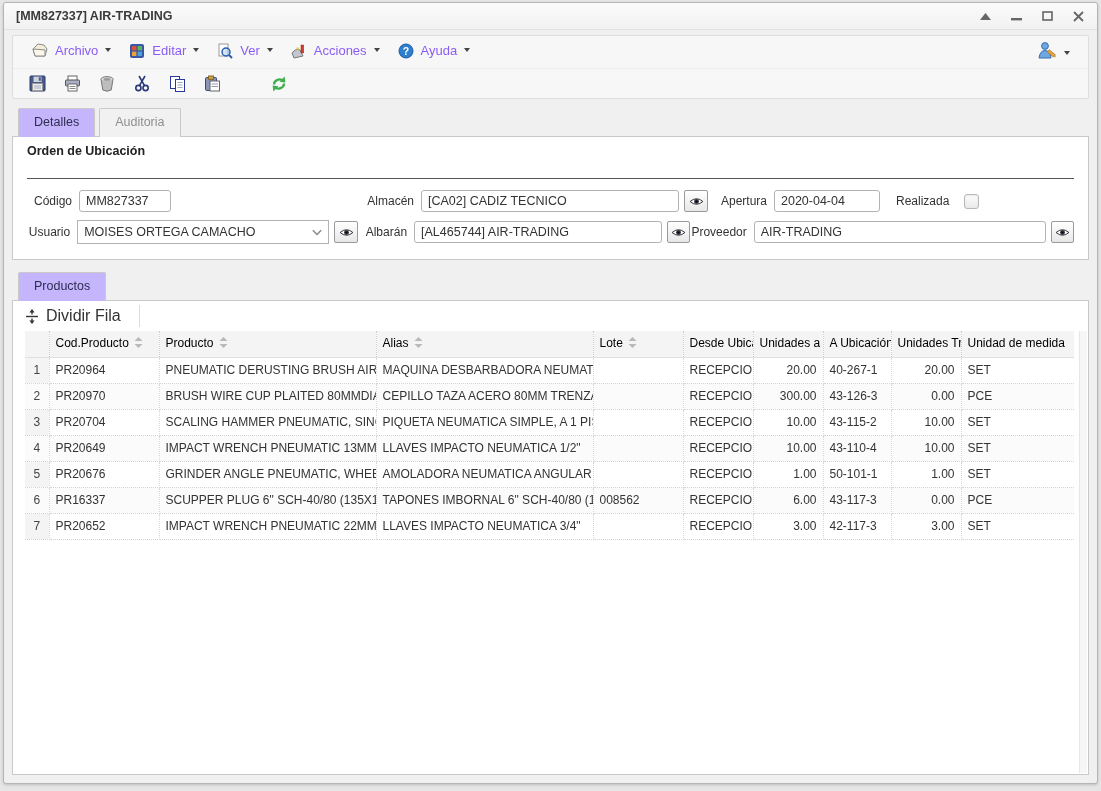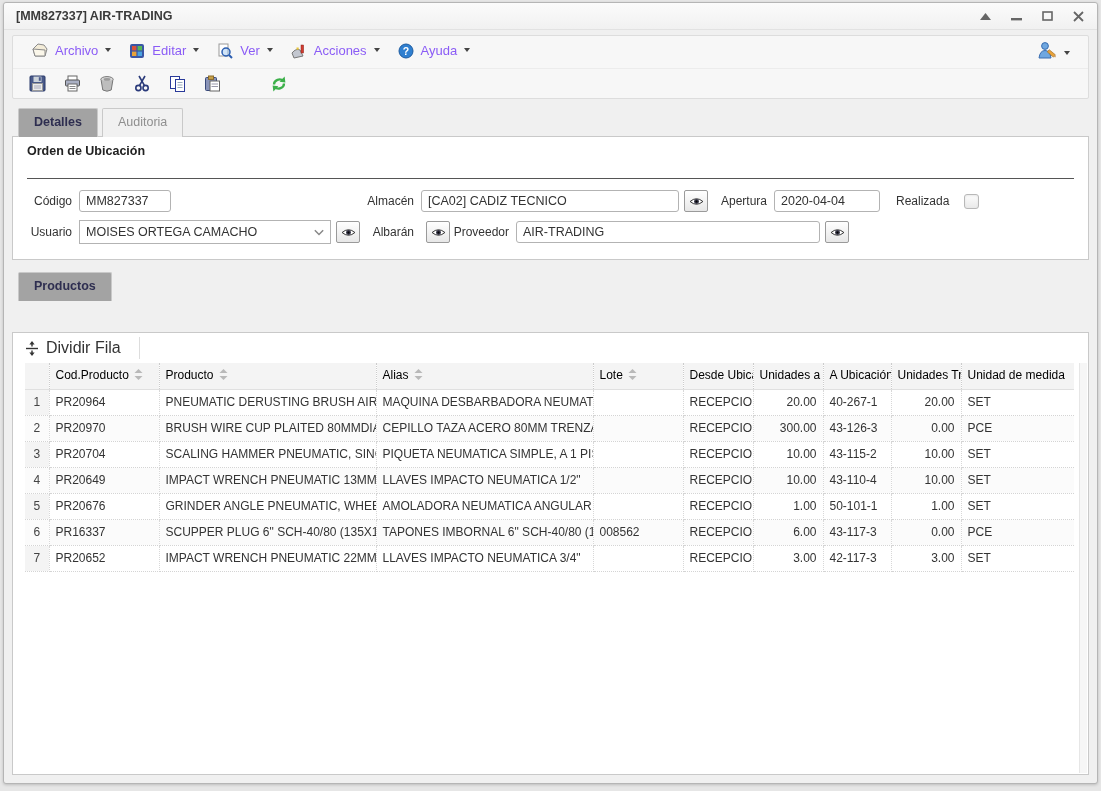--- a/index.html
+++ b/index.html
@@ -34,21 +34,21 @@
 
   .toolbar { display:flex; align-items:center; height:29px; padding:0 14px; gap:15px; }
   .tool-btn { display:flex; align-items:center; justify-content:center; width:20px; height:20px; }
   .tool-btn.gap-left { margin-left:32px; }
 
   .tabs { display:flex; padding-left:6px; margin-top:9px; margin-bottom:-1px; position:relative; z-index:2; flex:0 0 auto; }
   .tab {
     padding:6px 15px 7px; font-size:12.5px; color:#8f8f8f; background:#f1f1f1;
     border:1px solid #c9c9c9; border-bottom:none; border-radius:2px 2px 0 0; margin-right:4px; cursor:default;
   }
-  .tab.active { background:#a3a3a3; color:#2e2e50; font-weight:bold; padding-bottom:8px; }
+  .tab.active { background:#c4b5fd; color:#2e2e50; font-weight:normal; padding-bottom:8px; }
 
   .detail-panel { background:#fff; border:1px solid #c9c9c9; padding:7px 14px 13px; flex:0 0 auto; }
   .section-title { font-size:12.5px; font-weight:bold; color:#222; padding-bottom:20px; border-bottom:1px solid #555; margin-bottom:10px; }
   .form-row { display:flex; align-items:center; height:24px; margin-bottom:7px; font-size:12px; color:#333; }
   .form-row:last-child { margin-bottom:2px; }
   .flabel { text-align:right; padding-right:7px; white-space:nowrap; }
   .w1 { width:52px; } .w2 { width:58px; } .w3 { width:66px; }
   .tinput {
     height:22px; border:1px solid #b3b3b3; border-radius:3px; background:#fff;
     font-size:12.5px; color:#333; padding:0 6px; font-family:inherit;
@@ -63,21 +63,21 @@
     width:24px; height:22px; margin-left:5px; border:1px solid #9a9a9a; border-radius:2px;
     background:linear-gradient(#ffffff,#e7e7e7); display:flex; align-items:center; justify-content:center;
   }
   .checkbox {
     width:15px; height:15px; border:1px solid #b8b8b8; border-radius:3px;
     background:linear-gradient(#fdfdfd,#e9e9e9); box-shadow:inset 0 1px 2px rgba(0,0,0,.08);
     margin-left:8px;
   }
   .realizada-label { margin-left:16px; }
 
-  .products-block { flex:1; display:flex; flex-direction:column; margin-top:12px; min-height:0;gap:32px; }
+  .products-block { flex:1; display:flex; flex-direction:column; margin-top:12px; min-height:0; }
   .products-panel { flex:1; background:#fff; border:1px solid #c9c9c9; display:flex; flex-direction:column; min-height:0; position:relative; }
   .grid-toolbar { display:flex; align-items:center; height:30px; padding-left:12px; flex:0 0 30px; }
   .split-btn { display:flex; align-items:center; gap:7px; font-size:16px; color:#333; padding:4px 8px 4px 0; cursor:default; }
   .vsep { width:1px; height:22px; background:#ddd; margin-left:10px; }
   .grid-wrap { margin:0 14px 0 12px; overflow:hidden; }
   table { border-collapse:collapse; table-layout:fixed; width:1056px; }
   th {
     background:#f4f4f4; font-weight:normal; font-size:12px; color:#000000; text-align:left;
     padding:6px 6px 7px; border-right:1px dotted #ccc; border-bottom:1px solid #e0e0e0;
     white-space:nowrap; overflow:hidden; line-height:13px;
@@ -309,20 +309,21 @@
           </span>
           <span class="eye-btn">
             <svg width="15" height="11" viewBox="0 0 16 12">
                 <path d="M1 6 Q8 0 15 6 Q8 12 1 6 Z" fill="#fff" stroke="#222"></path>
                 <circle cx="8" cy="6" r="2.7" fill="#334"></circle>
                 <circle cx="8" cy="6" r="1.1" fill="#000"></circle>
               </svg>
           </span>
         </span>
         <span class="flabel w2">Albarán</span>
+        <input class="tinput" style="width: 258px;" value="[AL465744] AIR-TRADING">
         <span class="eye-btn">
           <svg width="15" height="11" viewBox="0 0 16 12">
               <path d="M1 6 Q8 0 15 6 Q8 12 1 6 Z" fill="#fff" stroke="#222"></path>
               <circle cx="8" cy="6" r="2.7" fill="#334"></circle>
               <circle cx="8" cy="6" r="1.1" fill="#000"></circle>
             </svg>
         </span>
         <span class="flabel w3">Proveedor</span>
         <input class="tinput" style="width: 304px;" value="AIR-TRADING">
         <span class="eye-btn">

